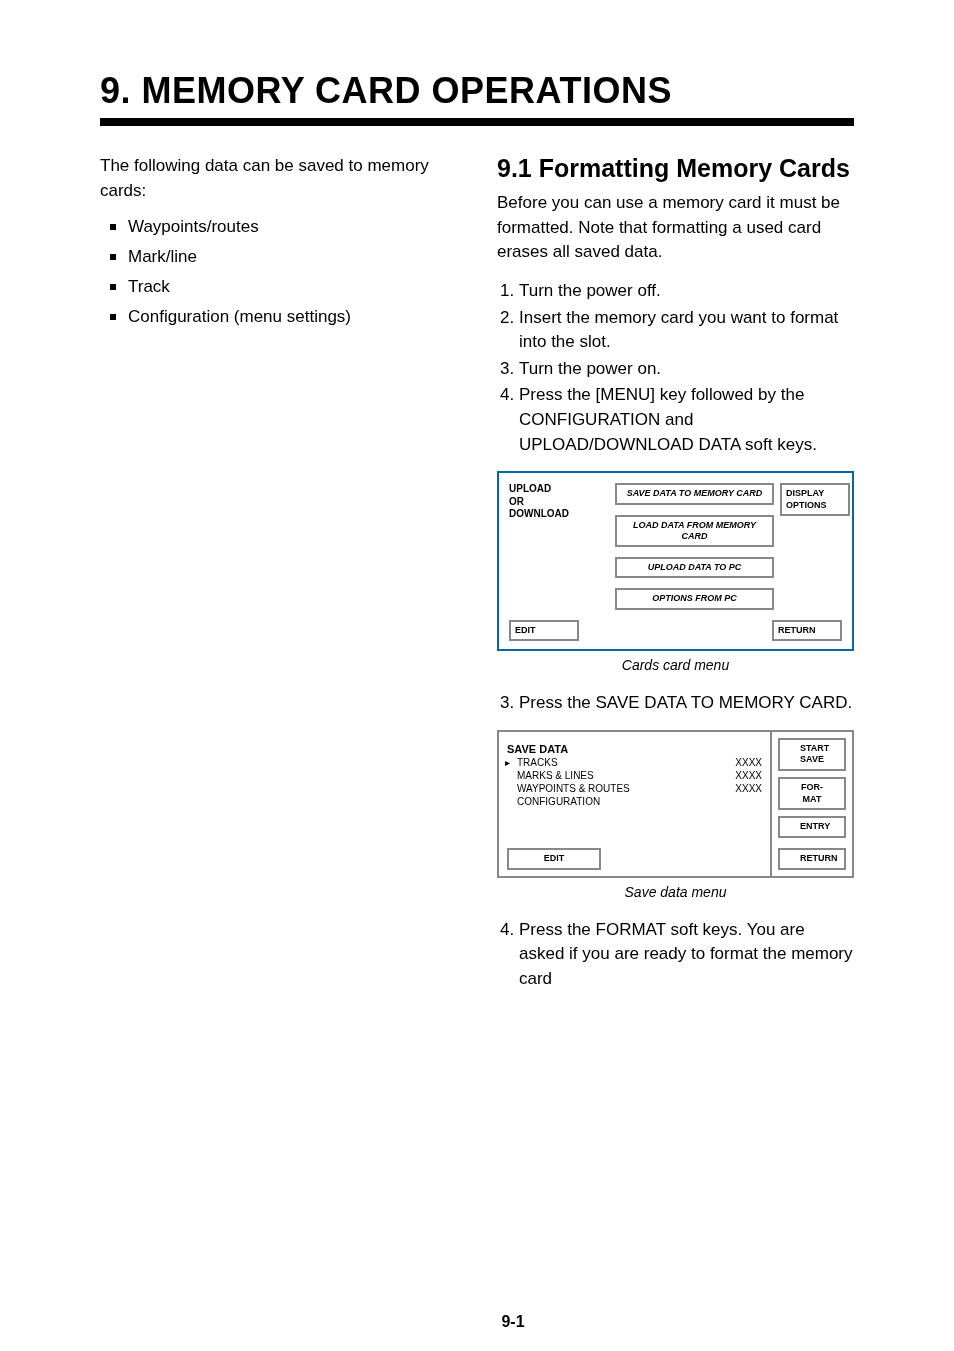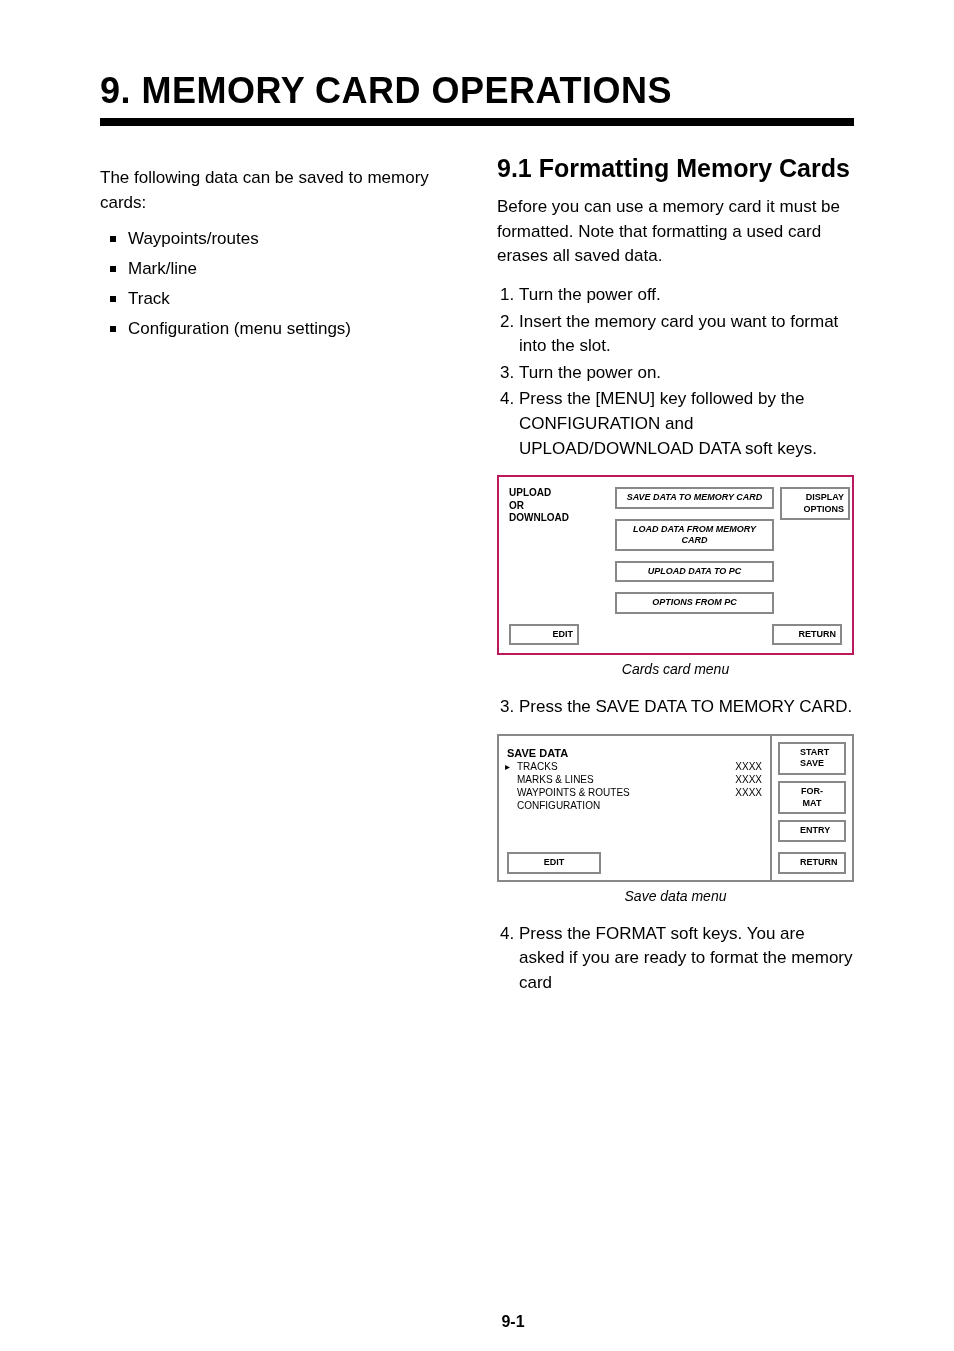--- a/index.html
+++ b/index.html
@@ -28,21 +28,21 @@
     margin-bottom: 28px;
   }
   .columns {
     display: flex;
     gap: 40px;
   }
   .col {
     flex: 1 1 0;
     min-width: 0;
   }
-  p { margin: 12px 0 14px 0; line-height: 1.45; font-size: 17px; }
+  p { margin: 0 0 14px 0; line-height: 1.45; font-size: 17px; }
   .bullets { list-style: none; margin: 12px 0 0 0; padding: 0; }
   .bullets li { position: relative; padding-left: 28px; margin: 10px 0; font-size: 17px; }
   .bullets li::before {
     content: "";
     position: absolute;
     left: 10px;
     top: 7px;
     width: 6px;
     height: 6px;
     background: #000;
@@ -56,38 +56,38 @@
     list-style: decimal;
     margin: 10px 0 14px 22px;
     padding: 0;
     font-size: 17px;
     line-height: 1.45;
   }
   ol.steps li { margin: 2px 0; }
 
   
   .menu-box {
-    border: 2px solid #be185d;
+    border: 2px solid #0369a1;
     background: #fff;
     padding: 10px 10px 4px 10px;
     font-size: 11px;
     line-height: 1.25;
     position: relative;
     font-family: Arial, Helvetica, sans-serif;
   }
   .menu-box .mb-row { display:flex; align-items:flex-start; gap:6px; }
   .menu-box .mb-left { width: 60px; font-weight: 700; font-size: 10px; text-align:left; }
   .softkey {
     border: 2px solid #888;
     border-left-width: 2px;
     background:#fff;
     padding: 3px 4px;
     font-size: 9px;
     font-weight:700;
-    text-align:right;
+    text-align:left;
     margin-bottom:4px;
   }
   .softkey.small { width: 58px; }
   .softkey.long { flex:1; text-align:center; }
   .menu-box .mid-col { display:flex; flex-direction:column; flex:1; gap:6px; padding-left:40px;font-style:italic; }
   .menu-box .right-col { width:62px; display:flex; flex-direction:column; gap:4px; }
   .bottom-row { display:flex; justify-content:space-between; align-items:flex-end; margin-top:6px; }
   .menu-caption { text-align:center; font-style:italic; font-size:14px; margin-top:6px; }
 
   

